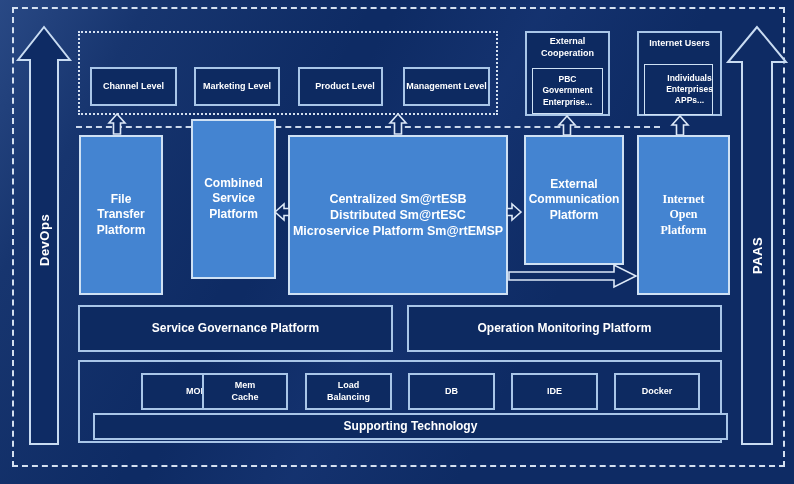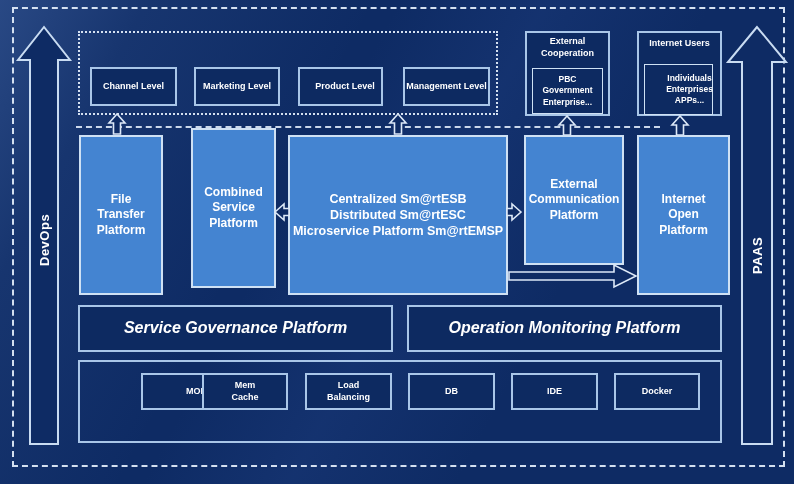--- a/index.html
+++ b/index.html
@@ -24,21 +24,21 @@
   .bluebox{background:#4484d1;border:2px solid #cfe1f4;}
   .navybox{background:#0d2a61;border:2px solid #a9c6e8;}
   .vtext{
     writing-mode:vertical-rl;
     transform:rotate(180deg);
     display:flex;align-items:center;justify-content:center;
     font-size:13px;letter-spacing:0.5px;
   }
   .lvl{font-size:9px;}
   .plat{font-size:12px;}
-  .gov{font-size:16px;font-style:italic;}
+  .gov{font-size:12px;}
   .tech{font-size:9px;}
   .small{font-size:8.5px;margin-top:6px;}
   svg{display:block;overflow:visible;}
   .arrow-shape{fill:#0e2b64;stroke:#c9dcf2;stroke-width:2;}
   .arrow-shape-thin{fill:#0e2b64;stroke:#dce8f7;stroke-width:1.6;}
 </style>
 </head>
 <body>
 
 <div class="canvas">
@@ -84,30 +84,30 @@
   <svg class="abs" style="left:558px;top:115px;" width="18" height="21" viewBox="0 0 18 21">
     <polygon class="arrow-shape-thin" points="9,1 1,10 5.5,10 5.5,20 12.5,20 12.5,10 17,10"></polygon>
   </svg>
   <svg class="abs" style="left:671px;top:115px;" width="18" height="21" viewBox="0 0 18 21">
     <polygon class="arrow-shape-thin" points="9,1 1,10 5.5,10 5.5,20 12.5,20 12.5,10 17,10"></polygon>
   </svg>
 
   <div class="abs bluebox center plat txt" style="left:79px;top:135px;width:84px;height:160px;">File
 Transfer
 Platform</div>
-  <div class="abs bluebox center plat txt" style="left:191px;top:128px;width:85px;height:160px;">Combined
+  <div class="abs bluebox center plat txt" style="left:191px;top:119px;width:85px;height:160px;">Combined
 Service
 Platform</div>
   <div class="abs bluebox center plat txt" style="left:288px;top:135px;width:220px;height:160px;font-size:12.5px;">Centralized Sm@rtESB
 Distributed Sm@rtESC
 Microservice Platform Sm@rtEMSP</div>
   <div class="abs bluebox center plat txt" style="left:524px;top:135px;width:100px;height:130px;">External
 Communication
 Platform</div>
-  <div class="abs bluebox center plat txt" style="left:637px;top:135px;width:93px;height:160px;">Internet
+  <div class="abs bluebox center plat txt" style="left:637px;top:135px;width:93px;height:160px;font-family:Liberation Serif, serif;">Internet
 Open
 Platform</div>
 
   <svg class="abs" style="left:274px;top:203px;" width="16" height="18" viewBox="0 0 16 18">
     <polygon class="arrow-shape-thin" points="1,9 10,1 10,5.5 15,5.5 15,12.5 10,12.5 10,17"></polygon>
   </svg>
   <svg class="abs" style="left:506px;top:203px;" width="16" height="18" viewBox="0 0 16 18">
     <polygon class="arrow-shape-thin" points="15,9 6,1 6,5.5 1,5.5 1,12.5 6,12.5 6,17"></polygon>
   </svg>
   <svg class="abs" style="left:508px;top:263px;" width="130" height="26" viewBox="0 0 130 26">
@@ -121,14 +121,15 @@
 
   <div class="abs navybox center tech txt" style="left:97px;top:373px;width:112px;height:37px;margin-left:44px;">MOM</div>
   <div class="abs navybox center tech txt" style="left:202px;top:373px;width:86px;height:37px;">Mem
 Cache</div>
   <div class="abs navybox center tech txt" style="left:305px;top:373px;width:87px;height:37px;">Load
 Balancing</div>
   <div class="abs navybox center tech txt" style="left:408px;top:373px;width:87px;height:37px;">DB</div>
   <div class="abs navybox center tech txt" style="left:511px;top:373px;width:87px;height:37px;">IDE</div>
   <div class="abs navybox center tech txt" style="left:614px;top:373px;width:86px;height:37px;">Docker</div>
 
+  <div class="abs navybox center txt" style="left:93px;top:413px;width:635px;height:27px;font-size:12px;">Supporting Technology</div>
 
 </div>
 
 </body></html>

